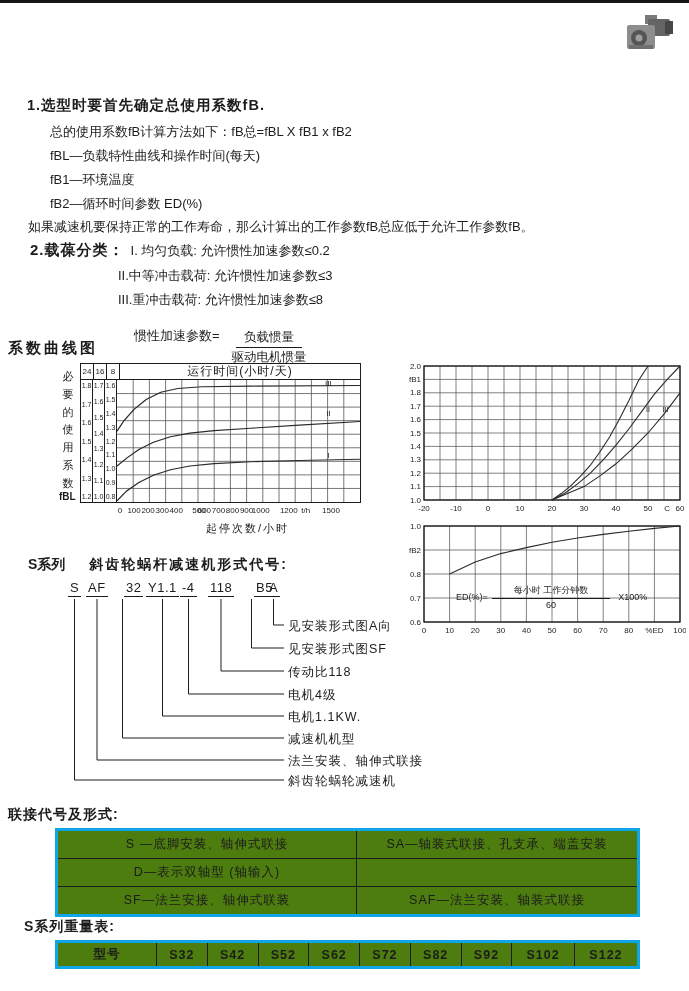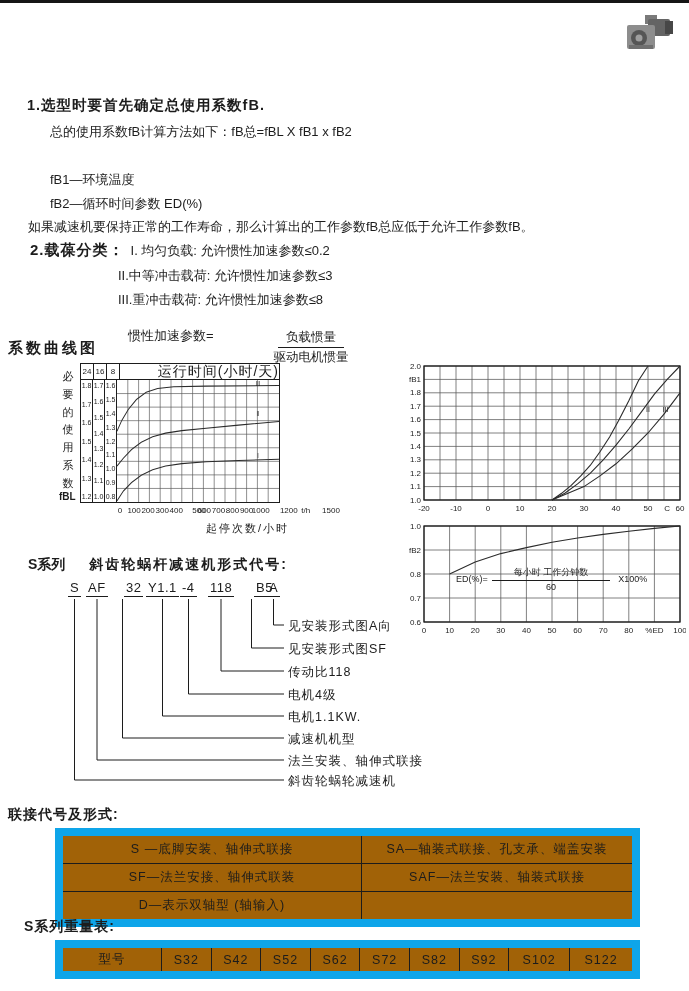--- a/index.html
+++ b/index.html
@@ -13,68 +13,68 @@
   .s1-l0{left:50px;top:123px;}
   .s1-l1{left:50px;top:147px;}
   .s1-l2{left:50px;top:171px;}
   .s1-l3{left:50px;top:195px;}
   .s1-note{left:28px;top:218px;}
   .s2-line{left:30px;top:241px;}
   .s2-head{font-size:15px;font-weight:bold;letter-spacing:1px;}
   .s2-item0{font-size:13px;margin-left:6px;}
   .s2-i1{left:118px;top:267px;}
   .s2-i2{left:118px;top:291px;}
-  .s2-f{left:128px;top:306px;display:flex;align-items:center;font-size:13px;gap:48px;}
+  .s2-f{left:134px;top:306px;display:flex;align-items:center;font-size:13px;}
   .frac{display:inline-flex;flex-direction:column;align-items:center;margin-left:4px;font-size:12.5px;margin-top:23px;}
   .frac .num{border-bottom:1.5px solid #1c1c1c;padding:0 8px 1px;}
   .frac .den{padding:1px 8px 0;}
   .charts-head{left:8px;top:339px;font-size:15px;font-weight:bold;letter-spacing:3px;}
 
   
   .fbl-chart{left:58px;top:363px;width:276px;height:172px;}
   .fbl-ylab{left:0;top:6px;width:20px;height:122px;display:flex;flex-direction:column;
             justify-content:space-between;align-items:center;font-size:11px;}
   .fbl-unit{left:1px;top:128px;font-size:10px;font-weight:bold;}
-  .fbl-box{left:22px;top:0;width:200px;height:140px;border:1px solid #1d1d1d;display:flex;flex-direction:column;box-sizing:border-box;}
+  .fbl-box{left:22px;top:0;width:281px;height:140px;border:1px solid #1d1d1d;display:flex;flex-direction:column;box-sizing:border-box;}
   .fbl-head{height:15px;border-bottom:1px solid #1d1d1d;display:flex;flex:0 0 15px;}
   .fbl-hcell{width:12px;border-right:1px solid #1d1d1d;font-size:8px;text-align:center;line-height:15px;flex:0 0 12px;}
-  .fbl-htitle{flex:1;font-size:14px;text-align:right;line-height:15px;letter-spacing:1px;}
+  .fbl-htitle{flex:1;font-size:12px;text-align:center;line-height:15px;letter-spacing:1px;}
   .fbl-body{flex:1;display:flex;min-height:0;}
   .fbl-scol{width:12px;flex:0 0 12px;border-right:1px solid #1d1d1d;display:flex;flex-direction:column;
             justify-content:space-between;align-items:center;font-size:7px;padding:2px 0;box-sizing:border-box;}
   .fbl-plot{flex:1;position:relative;}
   .fbl-plot svg{position:absolute;inset:0;}
   .fbl-xticks{left:62px;top:143px;width:211px;height:12px;font-size:8px;}
   .fbl-xticks span{position:absolute;transform:translateX(-50%);white-space:nowrap;}
   .fbl-xlabel{left:148px;top:158px;font-size:11px;letter-spacing:2px;}
 
   .chart-host{display:block;}
   .c-fb1{left:398px;top:360px;width:288px;height:156px;}
   .c-fb2{left:398px;top:520px;width:288px;height:122px;}
-  .fb2-ann{position:absolute;left:58px;top:46px;display:flex;align-items:center;font-size:9px;color:#1c1c1c;}
+  .fb2-ann{position:absolute;left:58px;top:64px;display:flex;align-items:center;font-size:9px;color:#1c1c1c;}
   .fb2-ann .frac{font-size:9px;margin:0 4px;}
   .fb2-ann .frac .num{border-bottom:1px solid #1c1c1c;padding:0 22px 1px;white-space:nowrap;}
   .fb2-ann .suffix{margin-left:4px;}
 
   .mc-head{left:28px;top:556px;font-size:14px;font-weight:bold;}
   .mc-head .mc-h2{margin-left:24px;letter-spacing:2px;}
   .mc-diagram{left:60px;top:580px;width:560px;height:222px;}
   .mc-part{position:absolute;top:0;font-size:13px;border-bottom:1.5px solid #1c1c1c;padding:0 2px 1px;letter-spacing:0.5px;}
   .mc-label{position:absolute;left:228px;font-size:12.5px;white-space:nowrap;letter-spacing:1px;}
   .mc-svg{position:absolute;inset:0;}
 
   .conn-head{left:8px;top:806px;font-size:14px;font-weight:bold;letter-spacing:1px;}
-  .doc-table{border-collapse:collapse;border:8px solid #0ea5e9;background:#a16207;}
+  .doc-table{border-collapse:collapse;border:3px solid #0ea5e9;background:#4d7c0f;}
   .doc-table td{border:1px solid #1c1c1c;text-align:center;font-size:12.5px;letter-spacing:1px;padding:0 4px;}
   .conn-table{left:55px;top:828px;width:585px;}
   .conn-table td{height:27px;}
   .conn-table td.c1{width:290px;}
   .wt-head{left:24px;top:918px;font-size:14px;font-weight:bold;letter-spacing:1px;}
   .wt-table{left:55px;top:940px;width:585px;}
-  .wt-table td{height:23px;}
+  .wt-table td{height:23px;font-weight:bold;}
   .wt-table td.first{width:90px;}
   .photo{left:617px;top:11px;width:60px;height:45px;}
 </style>
 </head>
 <body>
 
 <div class="page">
 
   <div class="abs photo">
     <svg viewBox="0 0 60 45" width="60" height="45">
@@ -86,20 +86,21 @@
       <circle cx="22" cy="27" r="3.5" fill="#9e9e9e"></circle>
       <rect x="12" y="34" width="24" height="4" fill="#6f6f6f"></rect>
     </svg>
   </div>
 
   <div class="abs rule"></div>
 
 
   <div class="abs s1-head">1.选型时要首先确定总使用系数fB.</div>
   <div class="abs fs13 s1-l0">总的使用系数fB计算方法如下：fB总=fBL X fB1 x fB2</div>
+  <div class="abs fs13 s1-l1">fBL—负载特性曲线和操作时间(每天)</div>
   <div class="abs fs13 s1-l2">fB1—环境温度</div>
   <div class="abs fs13 s1-l3">fB2—循环时间参数  ED(%)</div>
   <div class="abs fs13 s1-note">如果减速机要保持正常的工作寿命，那么计算出的工作参数fB总应低于允许工作参数fB。</div>
 
   <div class="abs s2-line">
     <span class="s2-head">2.载葆分类：</span><span class="s2-item0">I. 均匀负载: 允许惯性加速参数≤0.2</span>
   </div>
   <div class="abs fs13 s2-i1">II.中等冲击载荷: 允许惯性加速参数≤3</div>
   <div class="abs fs13 s2-i2">III.重冲击载荷: 允许惯性加速参数≤8</div>
   <div class="abs s2-f">
@@ -354,26 +355,26 @@
     </div>
 
   <div class="abs conn-head">联接代号及形式:</div>
   <table class="abs doc-table conn-table">
     <tbody id="conn-tbody">
         <tr>
           <td class="c1">S —底脚安装、轴伸式联接</td>
           <td class="c2">SA—轴装式联接、孔支承、端盖安装</td>
         </tr>
         <tr>
+          <td class="c1">D—表示双轴型 (轴输入)</td>
+          <td class="c2"></td>
+        </tr>
+        <tr>
           <td class="c1">SF—法兰安接、轴伸式联装</td>
           <td class="c2">SAF—法兰安装、轴装式联接</td>
-        </tr>
-        <tr>
-          <td class="c1">D—表示双轴型 (轴输入)</td>
-          <td class="c2"></td>
         </tr>
       </tbody>
   </table>
 
   <div class="abs wt-head">S系列重量表:</div>
   <table class="abs doc-table wt-table">
     <tbody id="wt-tbody">
         <tr>
           <td class="first">型号</td>
           <td>S32</td>

